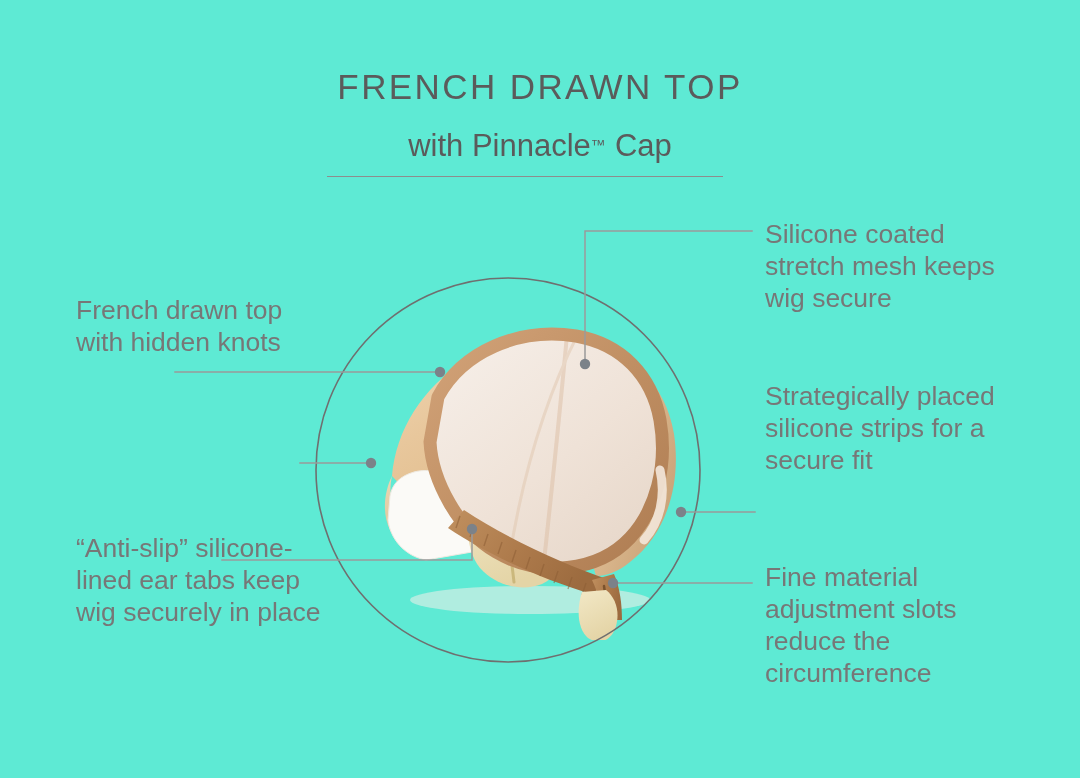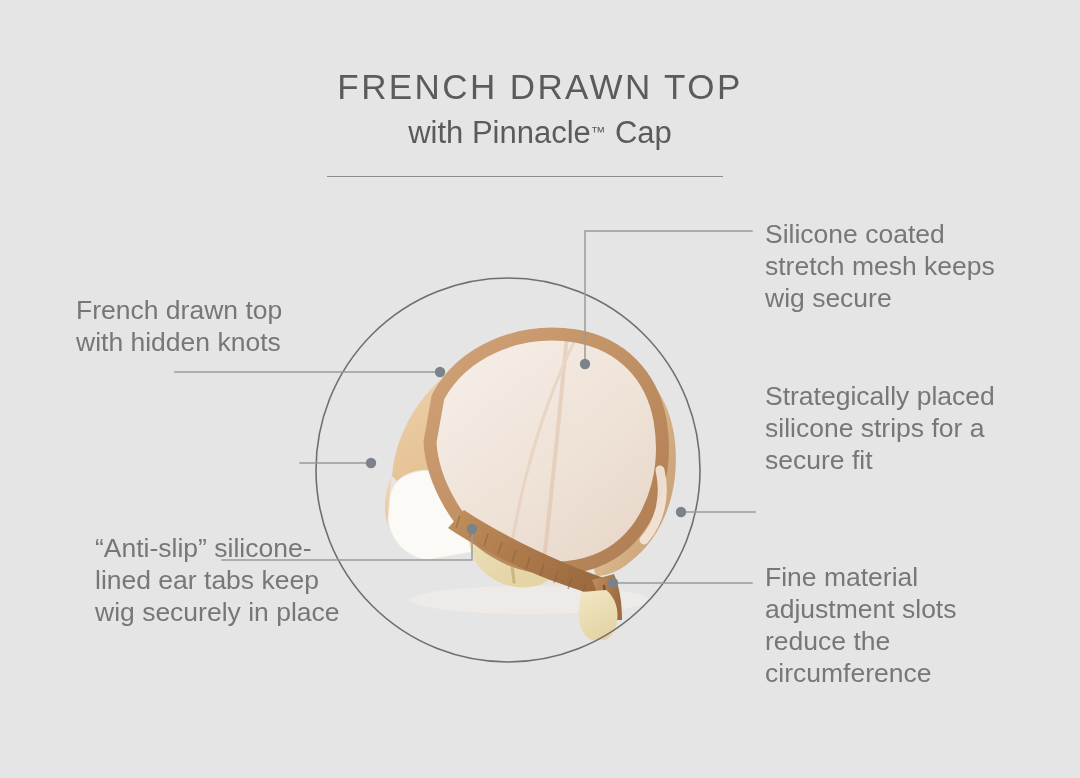--- a/index.html
+++ b/index.html
@@ -7,21 +7,21 @@
     padding: 0;
     background: #ffffff;
   }
   body {
     font-family: "Liberation Sans", sans-serif;
   }
   #page {
     position: relative;
     width: 1080px;
     height: 778px;
-    background: #e5e5e5;
+    background: #5eead4;
     overflow: hidden;
   }
 
   
   .title-block {
     position: absolute;
     left: 0;
     top: 66px;
     width: 1080px;
     text-align: center;
@@ -32,21 +32,21 @@
     color: #5b5b5b;
     font-weight: 400;
     line-height: 1.18;
     white-space: nowrap;
   }
   .title-sub {
     font-size: 31px;
     color: #5b5b5b;
     font-weight: 400;
     line-height: 1.2;
-    margin-top: 7px;
+    margin-top: 20px;
     white-space: nowrap;
   }
   .title-sub .tm {
     font-size: 15px;
     vertical-align: 0.42em;
     letter-spacing: 0.5px;
   }
   .title-rule {
     position: absolute;
     left: 327px;
@@ -62,21 +62,21 @@
     color: #777777;
     font-size: 26.5px;
     line-height: 32px;
     font-weight: 400;
   }
   .callout.left  { text-align: left; }
   .callout.right { text-align: left; }
 
   #callout-french-drawn { left: 76px;  top: 274px; width: 252px; margin-top: 20px; }
   #callout-swiss-lace   { left: 76px;  top: 405px; width: 252px; }
-  #callout-anti-slip    { left: 76px;  top: 532px; width: 262px; margin-left: 19px; }
+  #callout-anti-slip    { left: 76px;  top: 532px; width: 262px; }
 
   #callout-silicone-mesh   { left: 765px; top: 218px; width: 240px; }
   #callout-silicone-strips { left: 765px; top: 380px; width: 232px; }
   #callout-adjust-slots    { left: 765px; top: 540px; width: 240px; margin-top: 21px; }
 
   
   #overlay {
     position: absolute;
     left: 0;
     top: 0;

